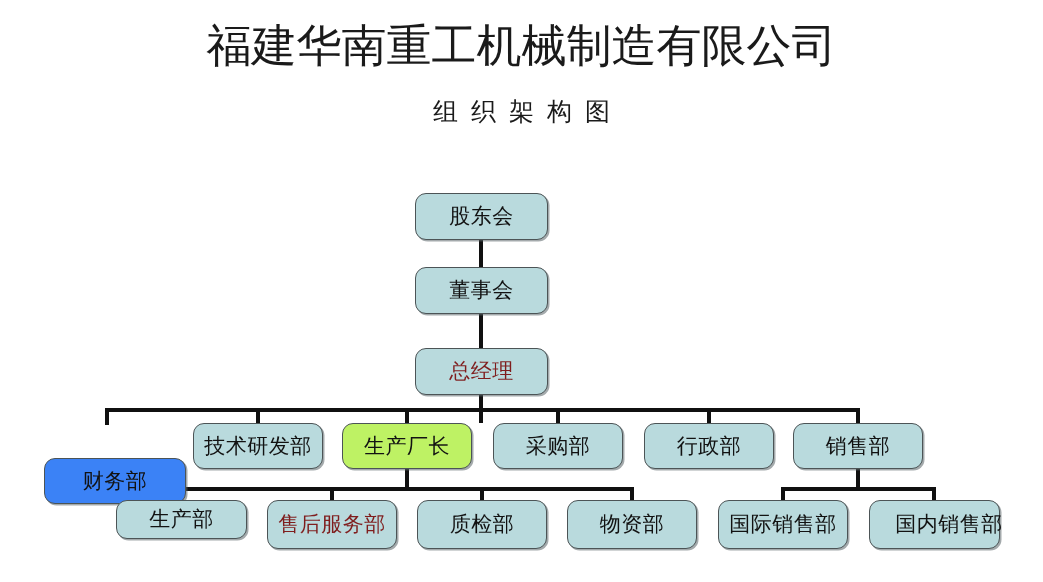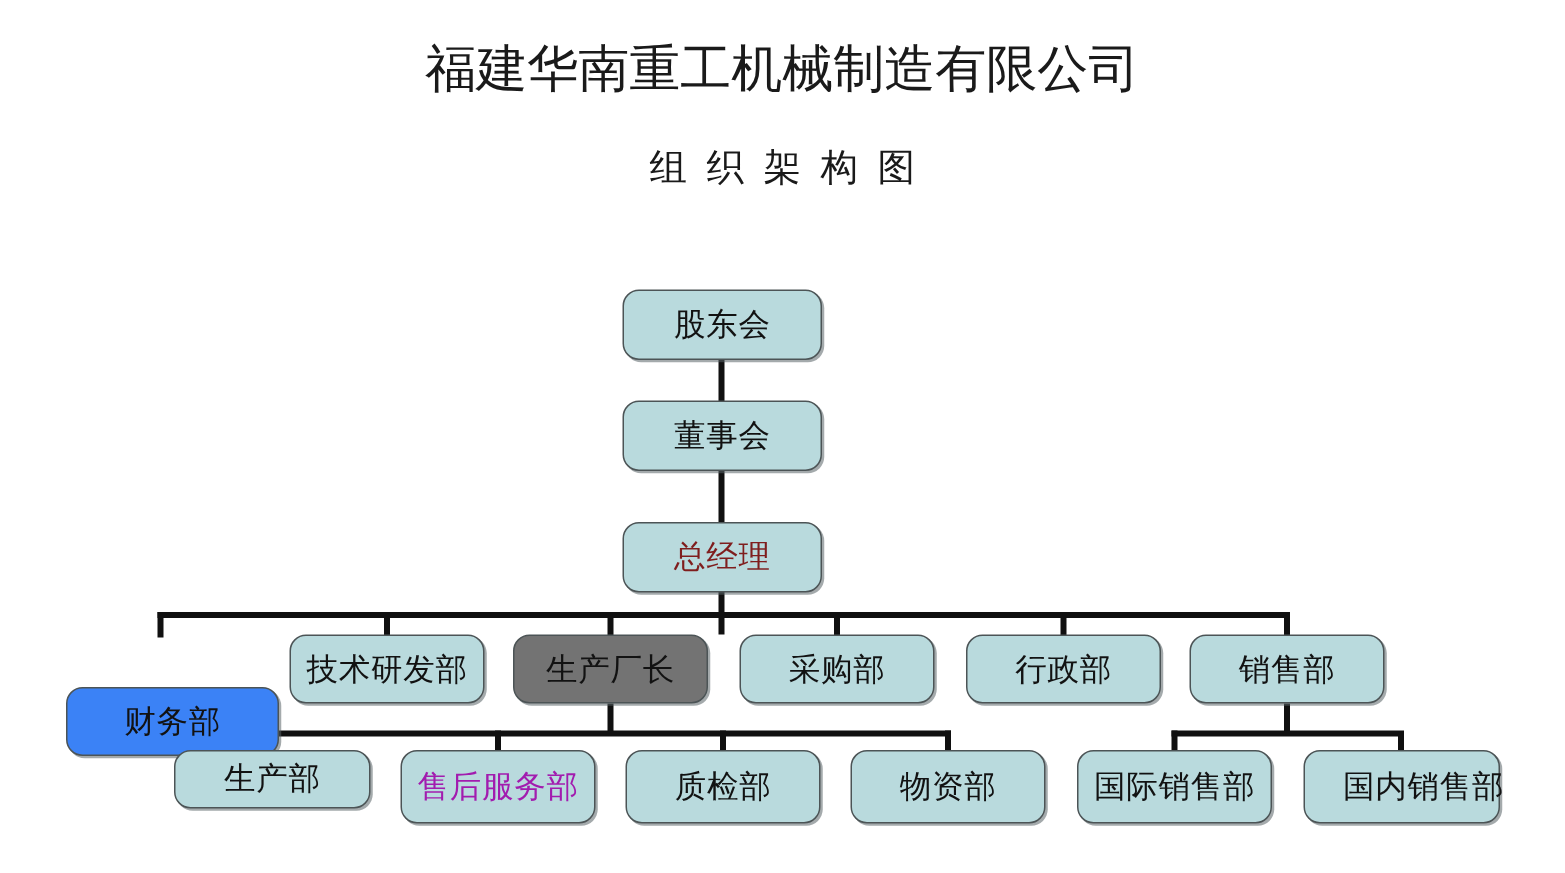--- a/index.html
+++ b/index.html
@@ -29,21 +29,21 @@
   .title-line {
     position: absolute;
     width: 1043px;
     text-align: center;
     white-space: nowrap;
     color: #1a1a1a;
     font-family: "DejaVu Serif", "Liberation Serif", serif;
   }
   #title-company {
     top: 26px;
-    font-size: 34px;
+    font-size: 45px;
     line-height: 40px;
     letter-spacing: 0px;
   }
   #title-subtitle {
     top: 92px;
     font-size: 25px;
     line-height: 40px;
     letter-spacing: 13px;
     text-indent: 13px;
   }
@@ -129,41 +129,41 @@
   </div>
 
   <div class="node" style="left: 44px; top: 423px; width: 142px; height: 46px; background: #3b82f6; border-color: rgb(76, 84, 86); color: rgb(18, 18, 18); margin-top: 35px;">
     <span class="node-label">财务部</span>
   </div>
 
   <div class="node" style="left: 193px; top: 423px; width: 130px; height: 46px; background: rgb(185, 218, 221); border-color: rgb(76, 84, 86); color: rgb(18, 18, 18);">
     <span class="node-label">技术研发部</span>
   </div>
 
-  <div class="node" style="left: 342px; top: 423px; width: 130px; height: 46px; background: #737373; border-color: rgb(76, 84, 86); color: rgb(18, 18, 18);">
+  <div class="node" style="left: 342px; top: 423px; width: 130px; height: 46px; background: #bef264; border-color: rgb(76, 84, 86); color: rgb(18, 18, 18);">
     <span class="node-label">生产厂长</span>
   </div>
 
   <div class="node" style="left: 493px; top: 423px; width: 130px; height: 46px; background: rgb(185, 218, 221); border-color: rgb(76, 84, 86); color: rgb(18, 18, 18);">
     <span class="node-label">采购部</span>
   </div>
 
   <div class="node" style="left: 644px; top: 423px; width: 130px; height: 46px; background: rgb(185, 218, 221); border-color: rgb(76, 84, 86); color: rgb(18, 18, 18);">
     <span class="node-label">行政部</span>
   </div>
 
   <div class="node" style="left: 793px; top: 423px; width: 130px; height: 46px; background: rgb(185, 218, 221); border-color: rgb(76, 84, 86); color: rgb(18, 18, 18);">
     <span class="node-label">销售部</span>
   </div>
 
   <div class="node" style="left: 116px; top: 500px; width: 131px; height: 39px; background: rgb(185, 218, 221); border-color: rgb(76, 84, 86); color: rgb(18, 18, 18);">
     <span class="node-label">生产部</span>
   </div>
 
-  <div class="node" style="left: 267px; top: 500px; width: 130px; height: 49px; background: rgb(185, 218, 221); border-color: rgb(76, 84, 86); color: #a21caf;">
+  <div class="node" style="left: 267px; top: 500px; width: 130px; height: 49px; background: rgb(185, 218, 221); border-color: rgb(76, 84, 86); color: #7f1d1d;">
     <span class="node-label">售后服务部</span>
   </div>
 
   <div class="node" style="left: 417px; top: 500px; width: 130px; height: 49px; background: rgb(185, 218, 221); border-color: rgb(76, 84, 86); color: rgb(18, 18, 18);">
     <span class="node-label">质检部</span>
   </div>
 
   <div class="node" style="left: 567px; top: 500px; width: 130px; height: 49px; background: rgb(185, 218, 221); border-color: rgb(76, 84, 86); color: rgb(18, 18, 18);">
     <span class="node-label">物资部</span>
   </div>

